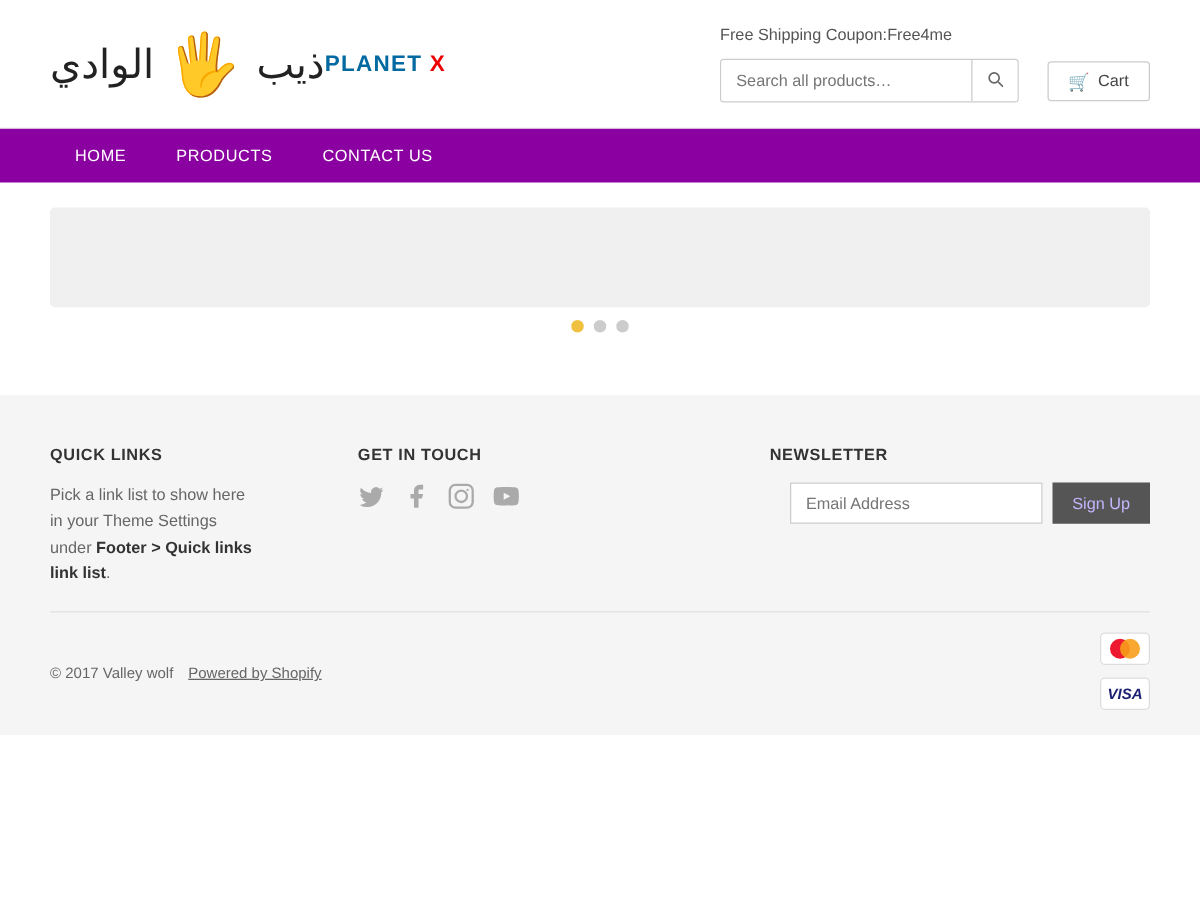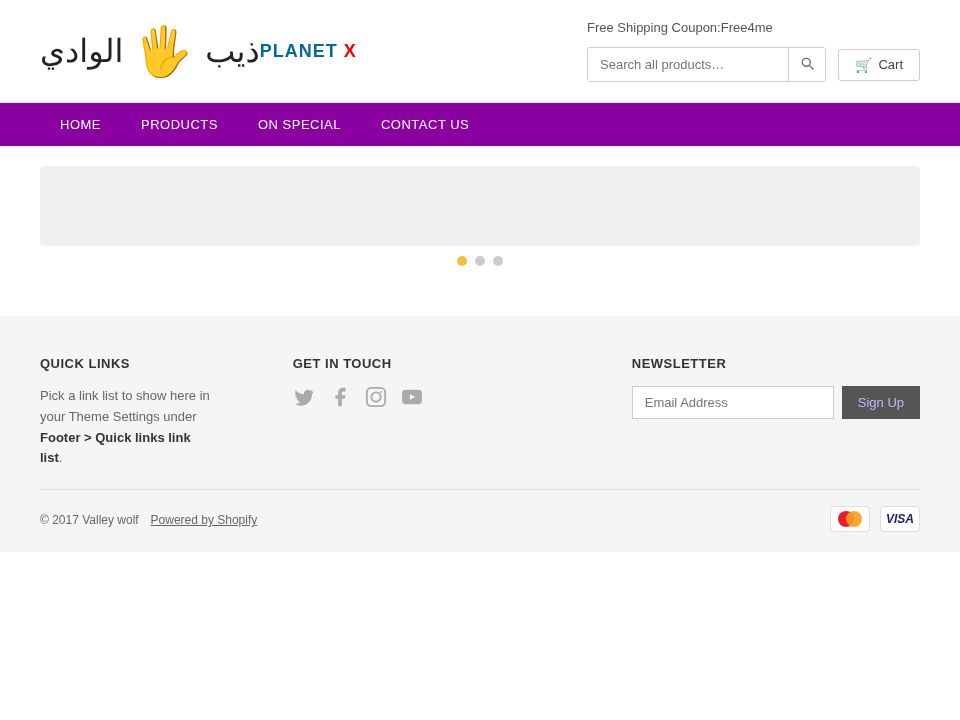--- a/index.html
+++ b/index.html
@@ -9,21 +9,21 @@
     .header { display: flex; align-items: center; justify-content: space-between; padding: 20px 40px; border-bottom: 1px solid #eee; min-height: 100px; }
     .logo-area { display: flex; flex-direction: row; align-items: center; }
     .logo-text-arabic { font-size: 32px; font-family: serif; color: #222; letter-spacing: 2px; display: flex; gap: 10px; align-items: center; }
     .logo-hand { font-size: 48px; color: #111; }
     .logo-planet-x { color: #222; font-weight: bold; font-size: 18px; letter-spacing: 1px; }
     .logo-planet-x span.planet { color: #0369a1; }
     .logo-planet-x span.x { color: #e00; }
 
     .header-right { display: flex; flex-direction: column; align-items: flex-start; gap: 12px; }
     .shipping-coupon { font-size: 13px; color: #555; }
-    .header-actions { display: flex; gap: 12px; align-items: center; }
+    .header-actions { display: flex; gap: 23px; align-items: center; }
     .search-form { display: flex; border: 1px solid #ccc; border-radius: 3px; overflow: hidden; }
     .search-input { padding: 7px 12px; border: none; outline: none; font-size: 13px; width: 200px; color: #999; }
     .search-btn { background: #fff; border: none; border-left: 1px solid #ccc; padding: 7px 10px; cursor: pointer; }
     .search-icon-svg { width: 16px; height: 16px; fill: #666; }
     .cart-btn { background: #fff; border: 1px solid #ccc; border-radius: 3px; padding: 7px 16px; cursor: pointer; display: flex; align-items: center; gap: 6px; font-size: 13px; color: #444; }
     .cart-icon { font-size: 14px; }
 
     
     .nav { background: #8B00A0; padding: 0 40px; display: flex; gap: 0; }
     .nav-item { color: #fff; text-decoration: none; padding: 14px 20px; font-size: 13px; font-weight: 500; letter-spacing: 0.5px; display: inline-block; cursor: pointer; }
@@ -39,29 +39,29 @@
     
     .footer-main { background: #f5f5f5; padding: 40px 40px 20px 40px; margin-top: 30px; }
     .footer-columns { display: flex; gap: 80px; align-items: flex-start; }
     .footer-col { flex: 1; }
     .footer-col-wide { flex: 1.5; }
     .footer-heading { font-size: 13px; font-weight: bold; color: #333; margin-bottom: 15px; letter-spacing: 0.5px; }
     .footer-text { font-size: 13px; color: #666; line-height: 1.6; }
     .footer-link { color: #333; font-weight: bold; text-decoration: none; }
     .social-icons { display: flex; gap: 14px; margin-top: 14px; }
     .social-icon { color: #aaa; font-size: 20px; cursor: pointer; }
-    .newsletter-form { display: flex; gap: 8px; margin-top: 8px; }
+    .newsletter-form { display: flex; gap: 8px; margin-top: 8px; margin-left: 16px; }
     .email-input { border: 1px solid #ccc; padding: 8px 12px; font-size: 13px; flex: 1; outline: none; color: #999; }
     .signup-btn { background: #555; color: #c4b5fd; border: none; padding: 8px 16px; font-size: 13px; cursor: pointer; white-space: nowrap; }
 
     
     .footer-bottom { border-top: 1px solid #e0e0e0; margin-top: 20px; padding-top: 16px; display: flex; justify-content: space-between; align-items: center; }
     .copyright { font-size: 12px; color: #666; }
     .powered { font-size: 12px; color: #666; text-decoration: underline; cursor: pointer; margin-left: 8px; }
-    .payment-icons { display: flex; gap: 10px; align-items: center; }
+    .payment-icons { display: flex; gap: 10px; align-items: center; flex-direction: column; }
     .payment-icon { width: 40px; height: 26px; border: 1px solid #ddd; border-radius: 4px; display: flex; align-items: center; justify-content: center; font-size: 10px; color: #888; background: #fff; }
   </style>
 </head>
 <body>
 
 <div class="header">
   <div class="logo-area">
     <div class="logo-text-arabic">
       <span>الوادي</span>
       <span class="logo-hand">🖐</span>
@@ -87,21 +87,20 @@
         <span class="cart-icon">🛒</span>
         <span>Cart</span>
       </button>
     </div>
   </div>
 </div>
 
 <nav class="nav">
   <a class="nav-item">HOME</a>
   <a class="nav-item">PRODUCTS</a>
-  <a class="nav-item">ON SPECIAL</a>
   <a class="nav-item">CONTACT US</a>
 </nav>
 
 <div class="slider-section">
   <div class="slider-container"></div>
   <div class="slider-dots">
     <div class="dot dot-active"></div>
     <div class="dot dot-inactive"></div>
     <div class="dot dot-inactive"></div>
   </div>

